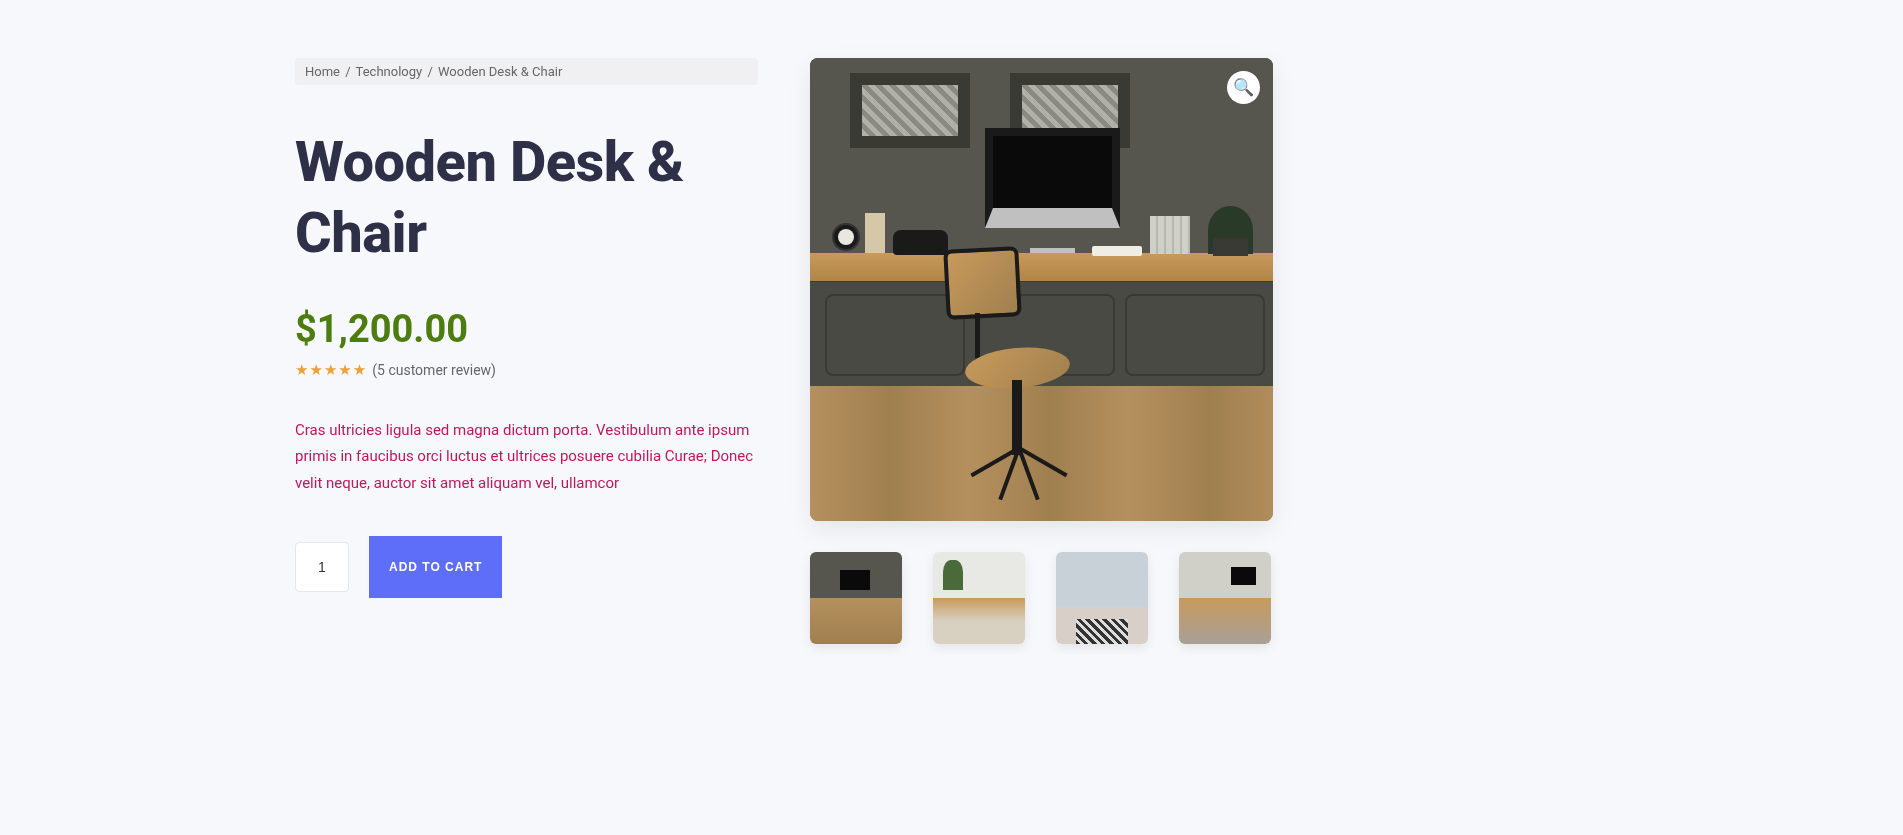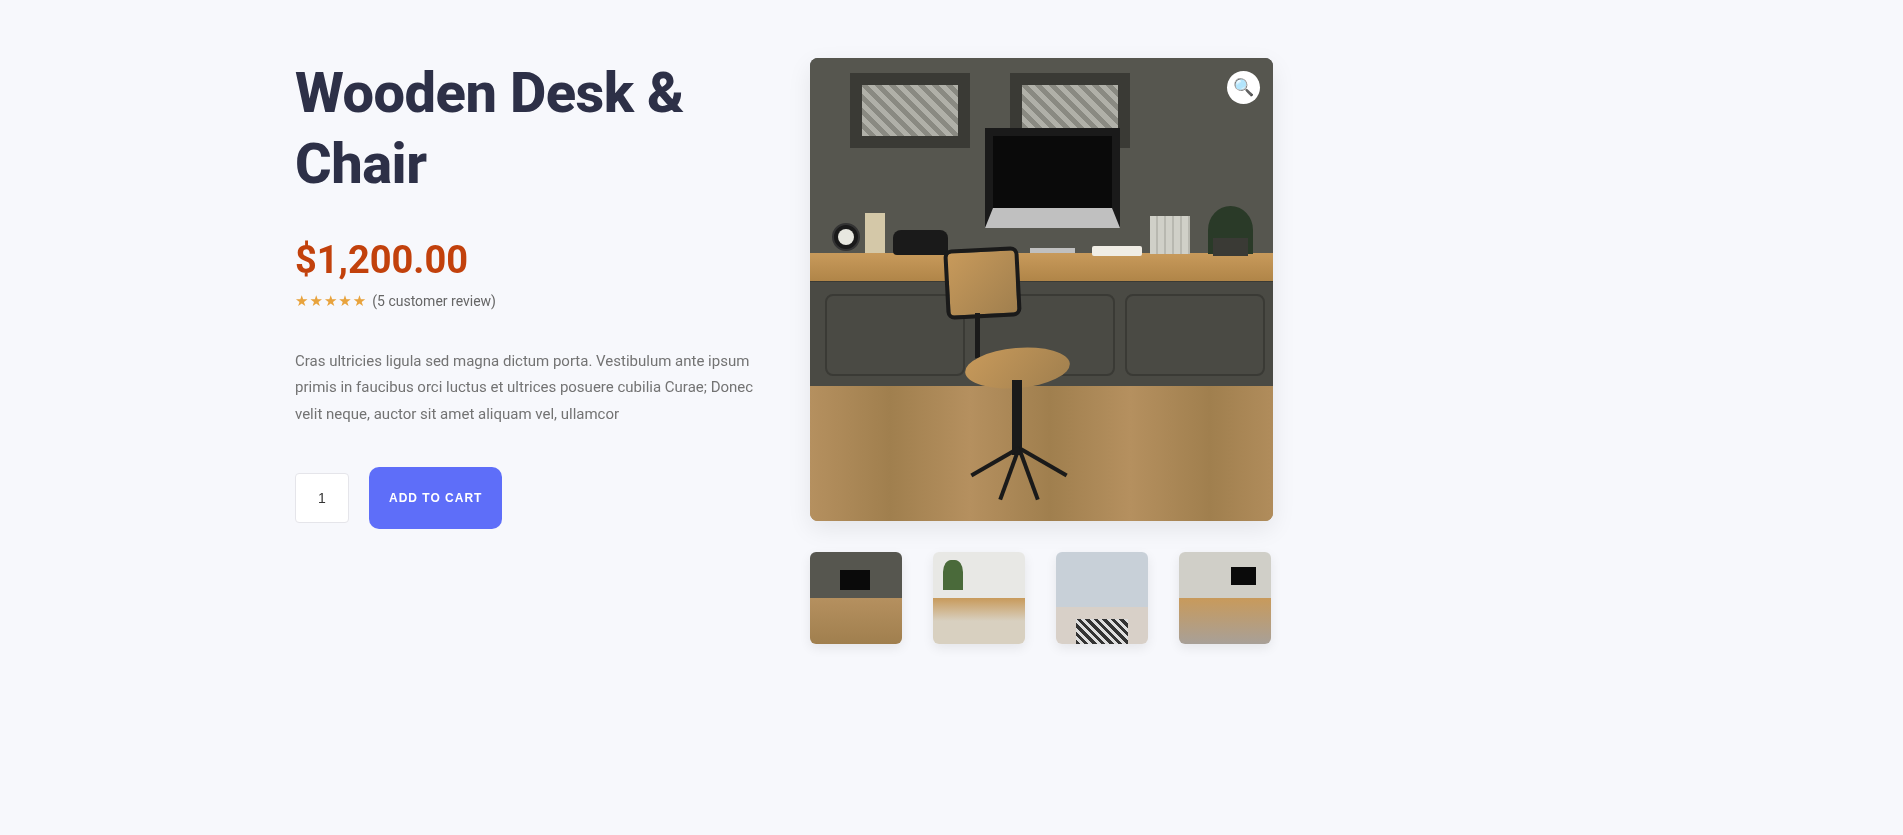--- a/index.html
+++ b/index.html
@@ -49,21 +49,21 @@
       font-weight: 800;
       color: #2d3047;
       line-height: 1.27;
       margin-bottom: 38px;
       letter-spacing: -0.5px;
     }
     
     .price {
       font-size: 38px;
       font-weight: 700;
-      color: #c2410c;
+      color: #4d7c0f;
       margin-bottom: 10px;
     }
     
     .rating-row {
       display: flex;
       align-items: center;
       gap: 6px;
       margin-bottom: 38px;
     }
     
@@ -77,21 +77,21 @@
       font-size: 15px;
     }
     
     .review-link {
       color: #666;
       font-size: 14px;
       text-decoration: none;
     }
     
     .description {
-      color: #737373;
+      color: #be185d;
       font-size: 15px;
       line-height: 1.75;
       margin-bottom: 40px;
     }
     
     .cart-row {
       display: flex;
       gap: 20px;
       align-items: center;
     }
@@ -105,21 +105,21 @@
       text-align: center;
       font-size: 14px;
       color: #333;
     }
     
     .add-to-cart-btn {
       background: #5e6ef9;
       color: #fff;
       border: none;
       padding: 24px 20px;
-      border-radius: 10px;
+      border-radius: 0;
       font-size: 12px;
       font-weight: 700;
       letter-spacing: 1px;
       cursor: pointer;
     }
     
     .right-column {
       flex: 1;
       max-width: 463px;
     }
@@ -470,20 +470,27 @@
       background: #0a0a0a;
     }
   </style>
 </head>
 <body>
 
 <div class="container">
 
   <div class="left-column">
 
+    <div class="breadcrumb">
+      <a href="#">Home</a>
+      <span class="breadcrumb-sep">/</span>
+      <a href="#">Technology</a>
+      <span class="breadcrumb-sep">/</span>
+      <span>Wooden Desk &amp; Chair</span>
+    </div>
 
     <h1 class="product-title">Wooden Desk &amp; Chair</h1>
 
     <div class="price">
       <span>$</span><span>1,200.00</span>
     </div>
 
     <div class="rating-row">
       <div class="stars">
         <span class="star">★</span>

